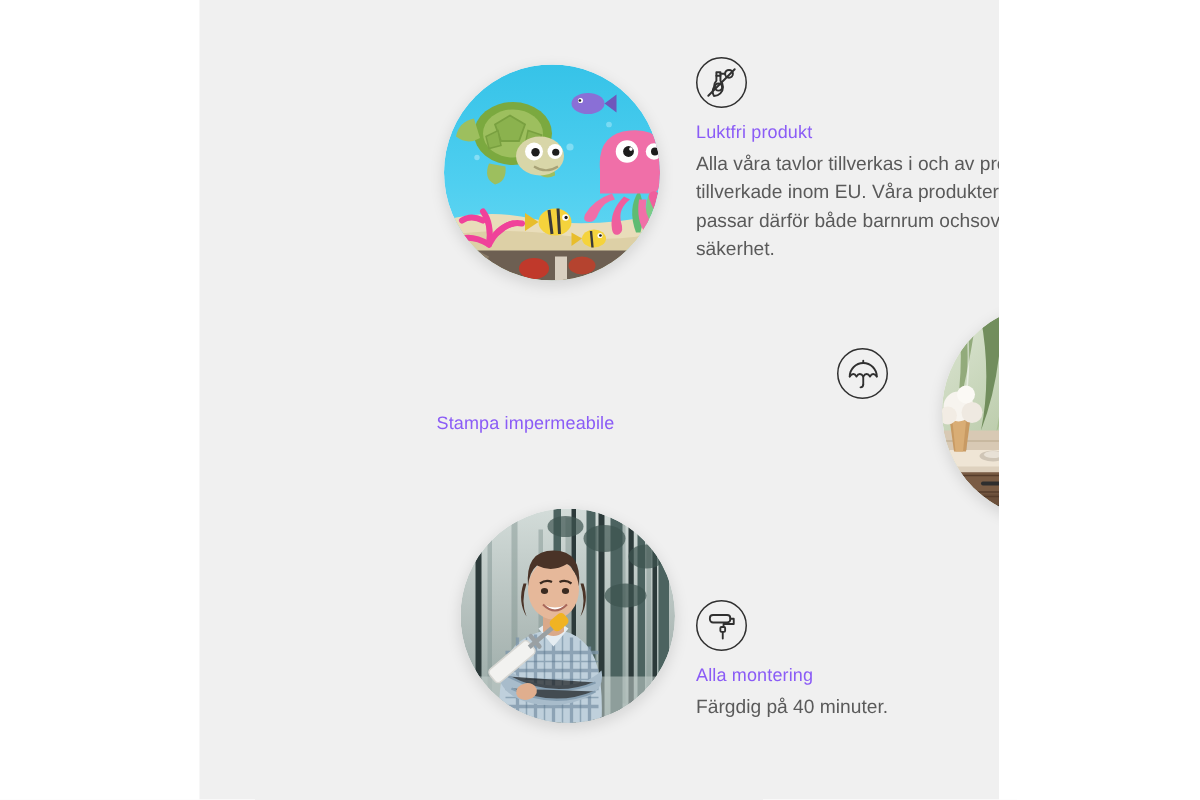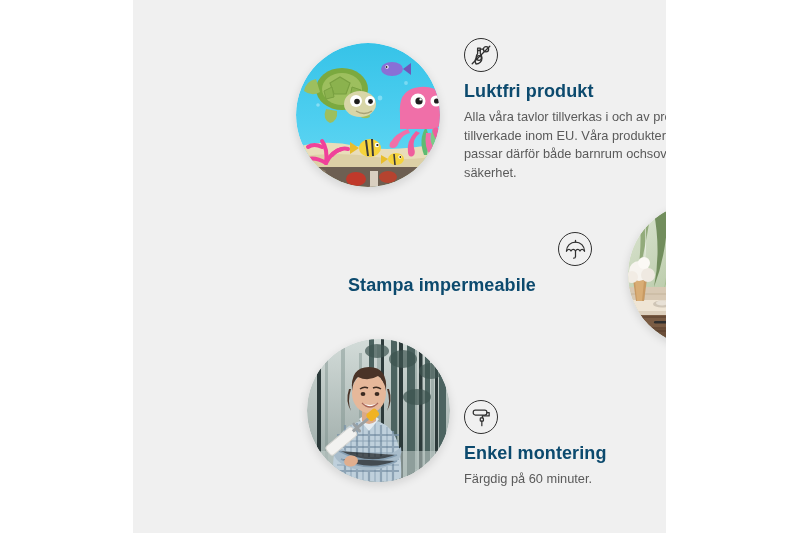--- a/index.html
+++ b/index.html
@@ -43,23 +43,23 @@
     border-radius: 50%;
     box-sizing: border-box;
     display: flex;
     align-items: center;
     justify-content: center;
     margin-bottom: 9px;
   }
   .feature-icon svg { display: block; }
 
   .feature-title {
-    font-size: 18px;
-    font-weight: 700;
-    color: #0c4a6e;
+    font-size: 12px;
+    font-weight: 400;
+    color: #8b5cf6;
     letter-spacing: 0.1px;
     margin: 0 0 5px 0;
     line-height: 1.2;
     white-space: nowrap;
   }
   .feature-desc {
     font-size: 12.8px;
     font-weight: 400;
     color: #5a5a5a;
     line-height: 1.48;
@@ -73,21 +73,21 @@
     width: 300px;
     text-align: left;
   }
   #feature-odourless .feature-icon { margin-left: 0; }
 
   
   #feature-waterproof {
     left: 158px;
     top: 232px;
     width: 302px;
-    text-align: center;
+    text-align: left;
   }
   #feature-waterproof .feature-icon { margin-left: auto; margin-right: 1px; }
 
   
   #feature-easy-mount {
     left: 331px;
     top: 400px;
     width: 290px;
     text-align: left;
   }
@@ -430,18 +430,18 @@
 
     <div class="feature" id="feature-easy-mount">
       <div class="feature-icon">
         <svg width="23" height="23" viewBox="0 0 24 24" fill="none" stroke="#303030" stroke-width="1.3" stroke-linecap="round" stroke-linejoin="round">
           <rect x="3.4" y="4.2" width="14.2" height="5.2" rx="2.2"></rect>
           <path d="M17.6 6.8h2.4v3.6h-7.1v2.1"></path>
           <rect x="10.7" y="12.5" width="3.3" height="3.4" rx="0.8"></rect>
           <path d="M12.35 15.9v4.6"></path>
         </svg>
       </div>
-      <p class="feature-title">Enkel montering</p>
-      <p class="feature-desc">Färgdig på 60 minuter.</p>
+      <p class="feature-title">Alla montering</p>
+      <p class="feature-desc">Färgdig på 40 minuter.</p>
     </div>
 
   </div>
 </div>
 
 </body></html>

